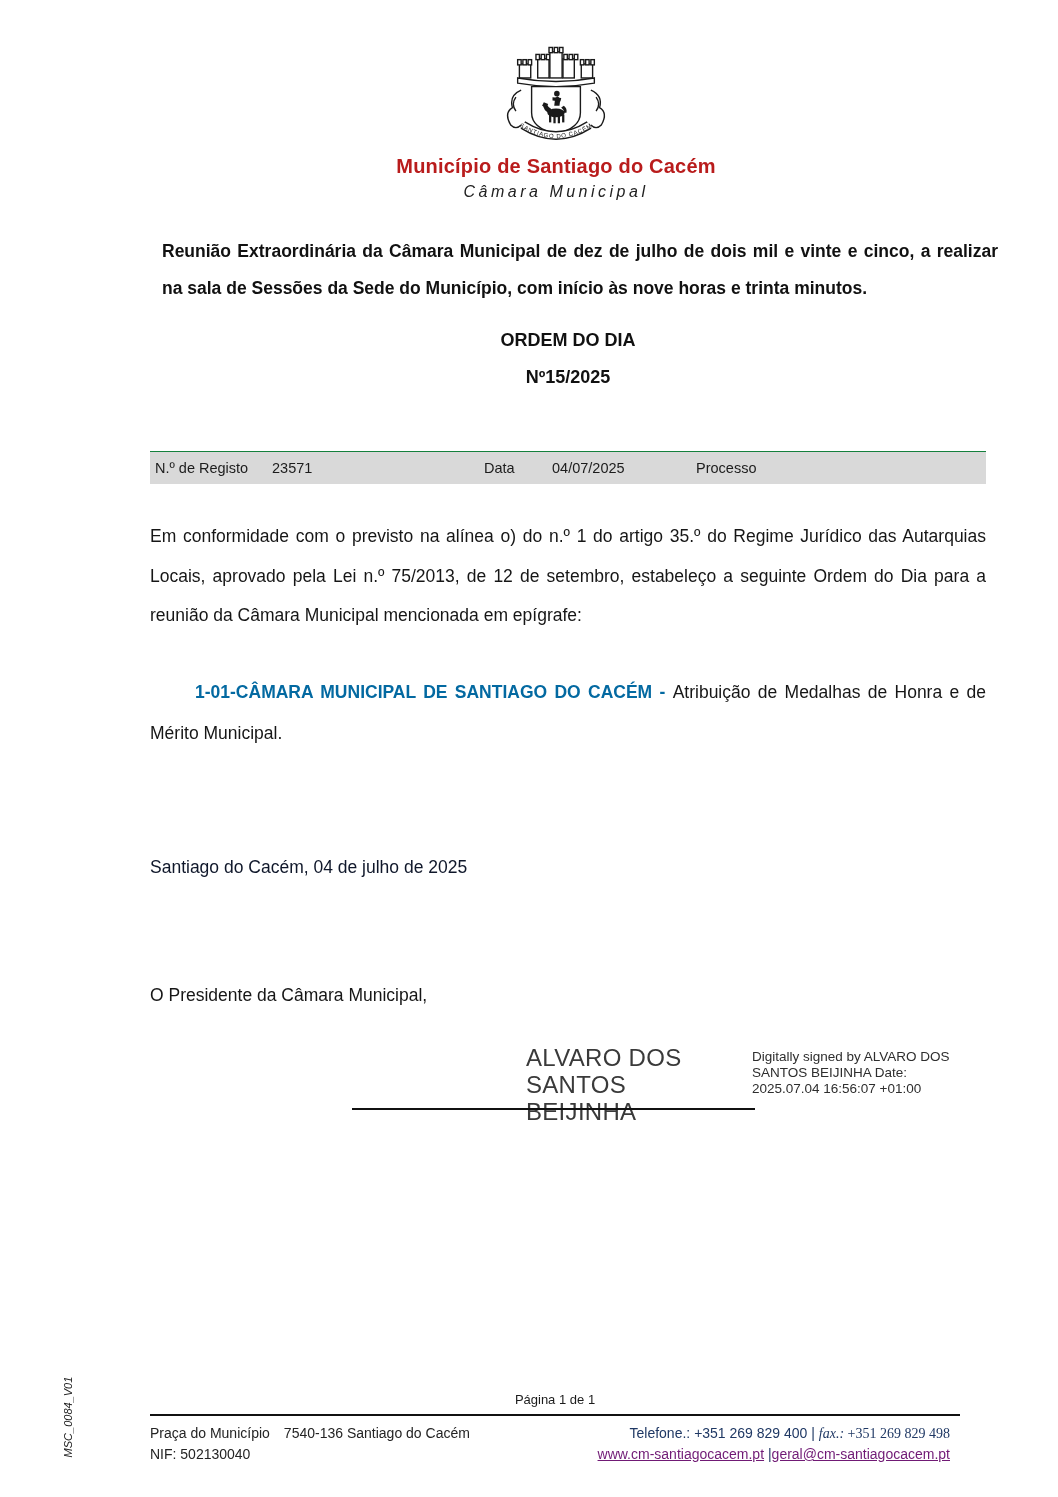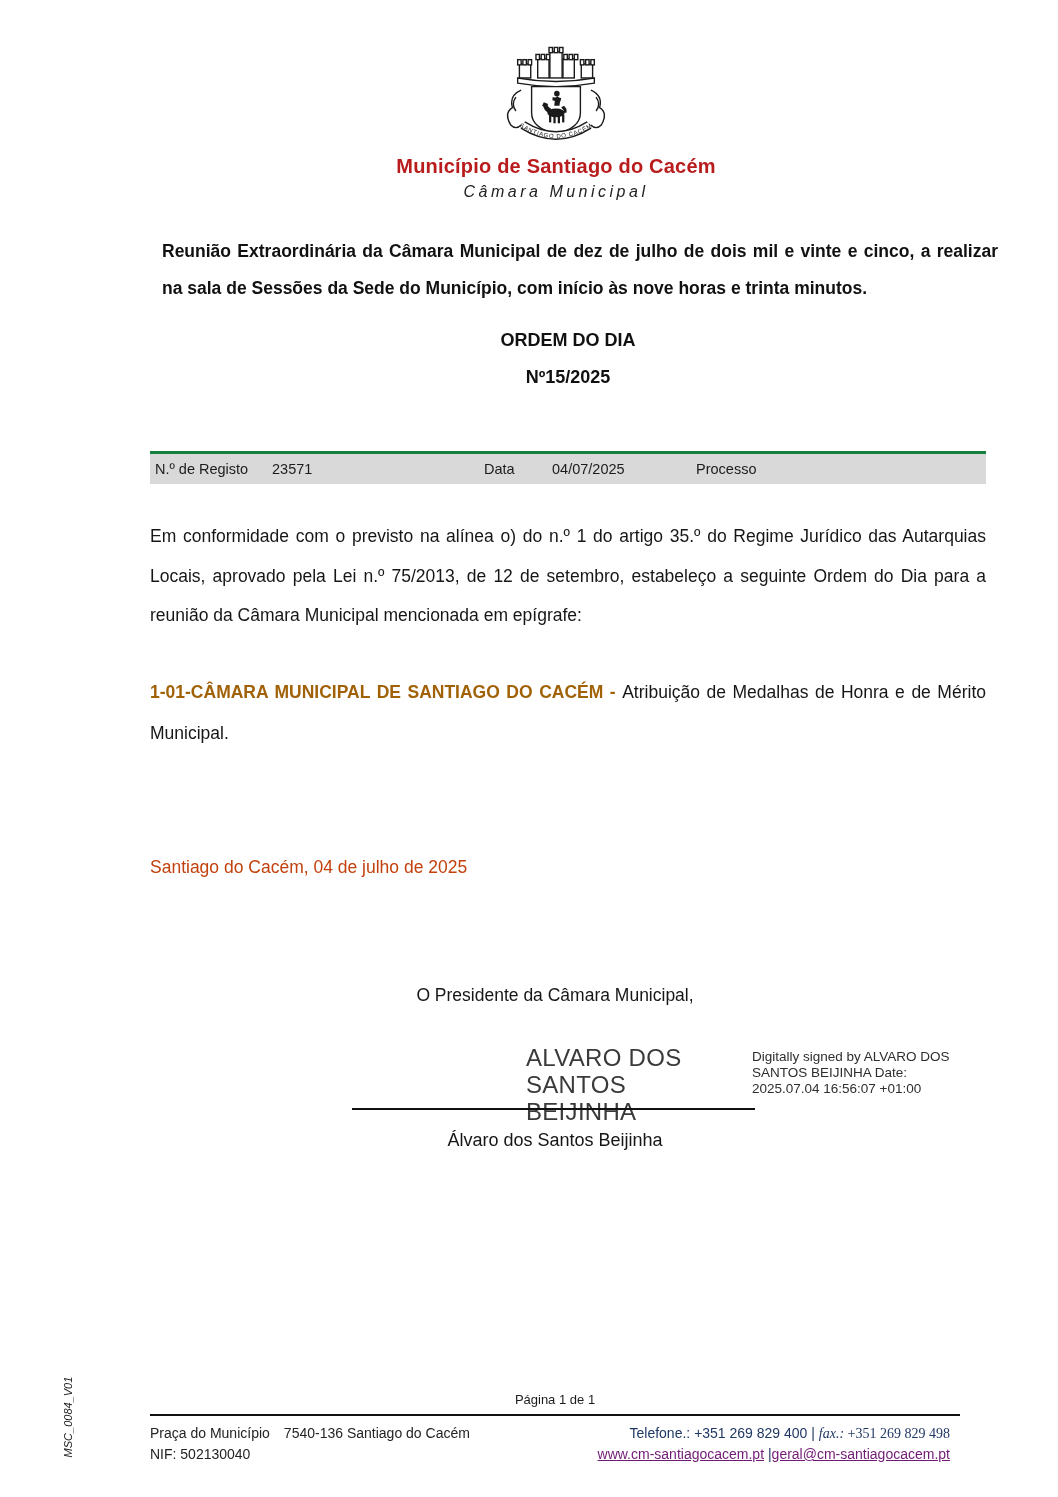--- a/index.html
+++ b/index.html
@@ -32,44 +32,44 @@
     position:absolute;top:330px;left:150px;width:836px;
     text-align:center;font-size:18px;font-weight:bold;color:#111;
   }
   .order-number{
     position:absolute;top:367px;left:150px;width:836px;
     text-align:center;font-size:18px;font-weight:bold;color:#111;
   }
   
   .reg-bar{
     position:absolute;top:451px;left:150px;width:836px;height:33px;
-    background:#d9d9d9;border-top:3px solid #15803d;
+    background:#d9d9d9;border-top:1px solid #15803d;
     display:grid;grid-template-columns:122px 212px 68px 144px auto;
     align-items:center;font-size:14.5px;color:#1c1c1c;box-sizing:border-box;
   }
   .reg-bar span{white-space:nowrap;}
   .reg-pad{padding-left:5px;}
   
   .intro{
     position:absolute;top:517px;left:150px;width:836px;
     font-size:17.5px;line-height:39.5px;text-align:justify;color:#161616;
   }
   .item{
     position:absolute;top:672px;left:150px;width:836px;
     font-size:17.5px;line-height:41px;text-align:justify;color:#161616;
   }
-  .item b{color:#a16207;}
+  .item b{color:#0369a1;margin-left:45px;}
   .place-date{
     position:absolute;top:857px;left:150px;width:836px;
-    font-size:17.5px;color:#c2410c;
+    font-size:17.5px;color:#0f172a;
   }
   
   .role-line{
     position:absolute;top:985px;left:150px;width:810px;
-    text-align:center;font-size:17.5px;color:#161616;
+    text-align:left;font-size:17.5px;color:#161616;
   }
   .sig-block{
     position:absolute;top:1044px;left:150px;width:810px;
     display:flex;justify-content:flex-end;align-items:flex-start;gap:14px;
   }
   .sig-big{
     width:212px;font-size:24px;line-height:27px;color:#3a3a3a;letter-spacing:.3px;
   }
   .sig-small{
     width:208px;font-size:13.5px;line-height:16px;color:#2e2e2e;padding-top:5px;
@@ -204,21 +204,20 @@
 
   <div class="place-date">Santiago do Cacém, 04 de julho de 2025</div>
 
   <div class="role-line">O Presidente da Câmara Municipal,</div>
 
   <div class="sig-block">
     <div class="sig-big">ALVARO DOS SANTOS BEIJINHA</div>
     <div class="sig-small">Digitally signed by ALVARO DOS SANTOS BEIJINHA Date: 2025.07.04 16:56:07 +01:00</div>
   </div>
   <div class="sig-line"></div>
-  <div class="signed-name">Álvaro dos Santos Beijinha</div>
 
   <div class="page-indicator">Página 1 de 1</div>
   <div class="footer-rule"></div>
 
   <div class="footer">
     <div class="footer-left">
       <div>
         <span>Praça do Município</span><span class="gap"></span><span>7540-136 Santiago do Cacém</span>
       </div>
       <div>NIF: 502130040</div>

